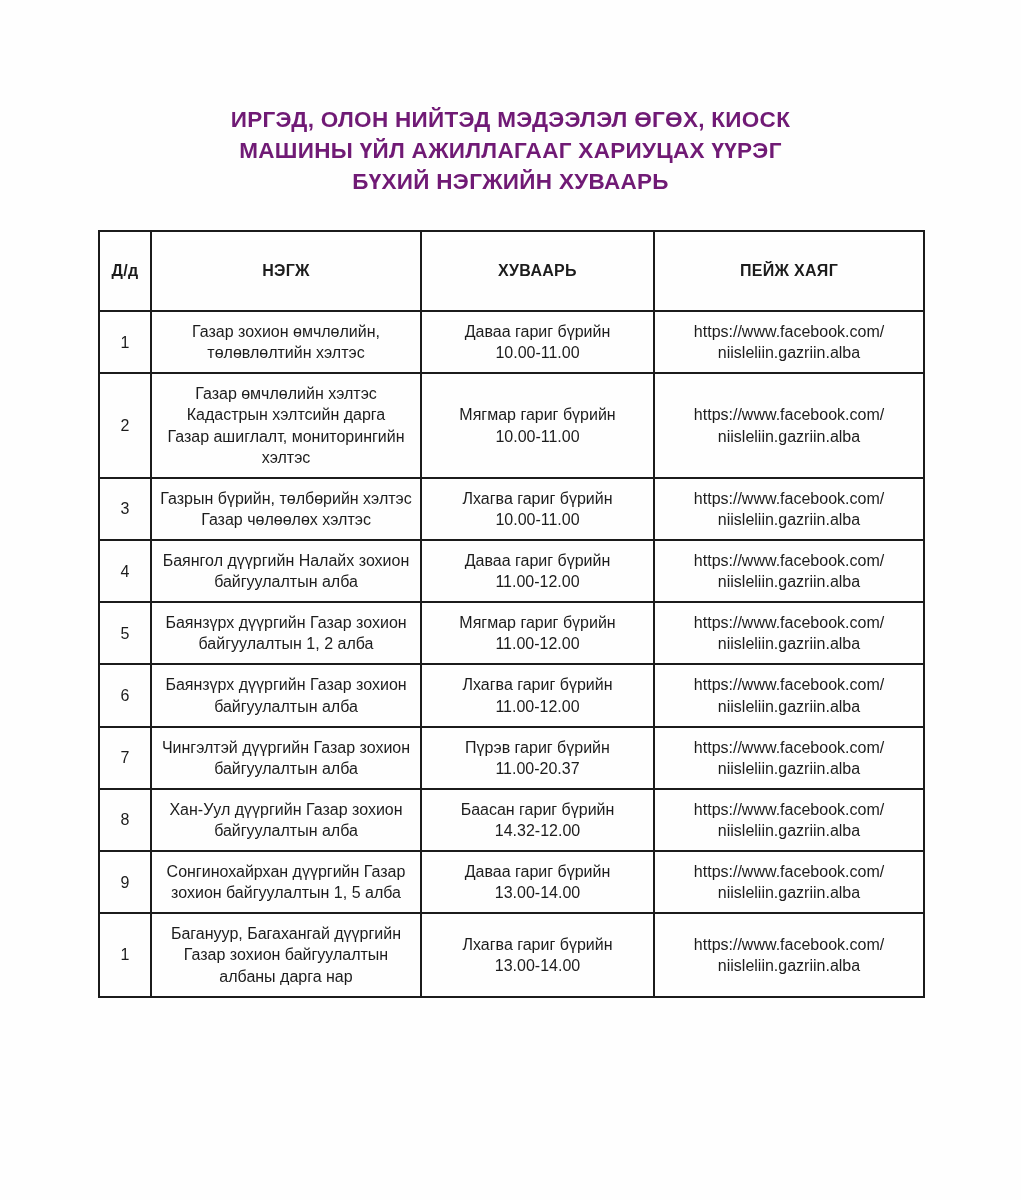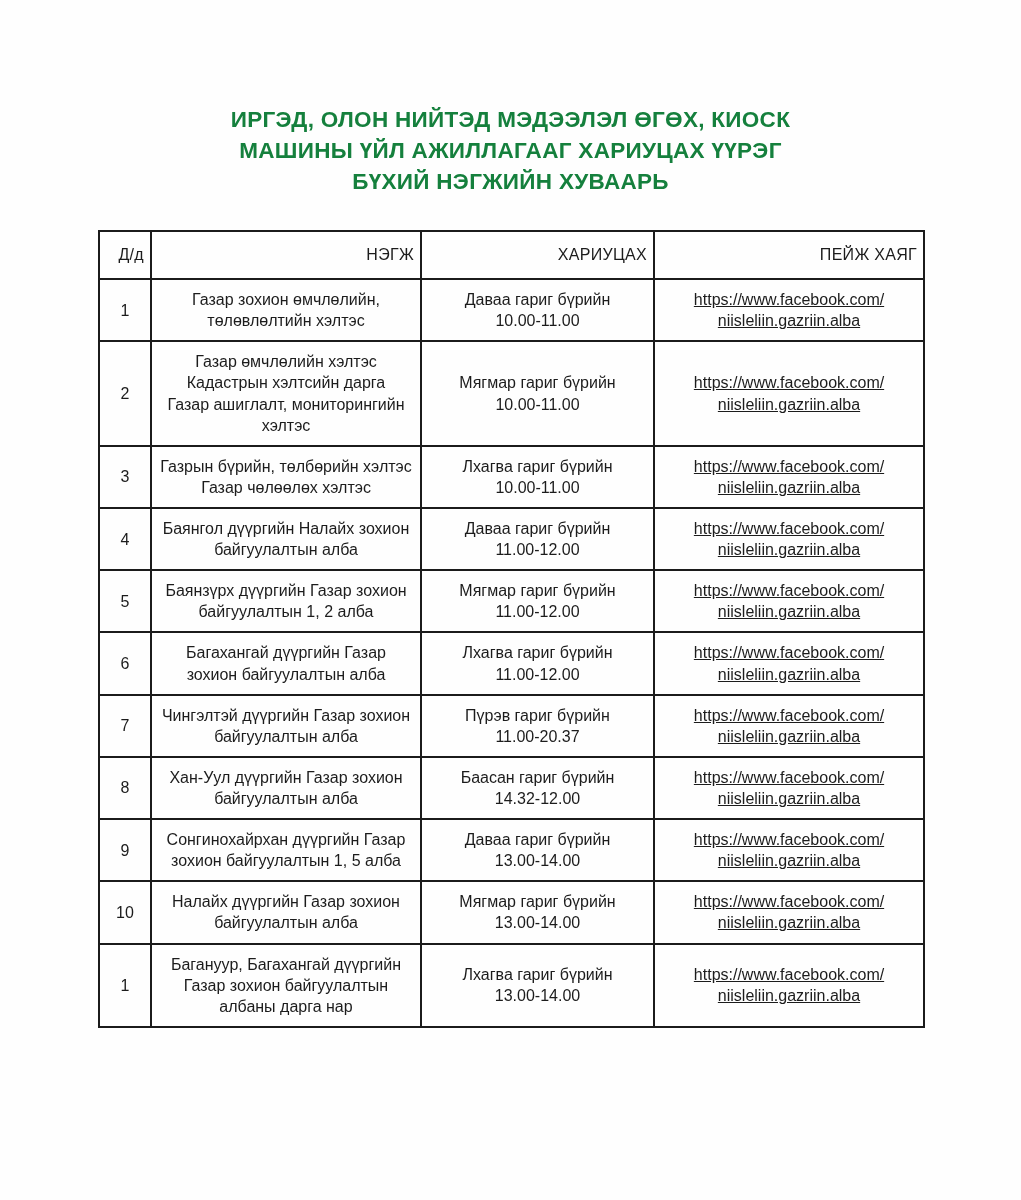--- a/index.html
+++ b/index.html
@@ -22,57 +22,55 @@
   }
   .title {
     padding-top: 104px;
     width: 760px;
     margin: 0 auto;
     text-align: center;
     font-size: 22.5px;
     font-weight: bold;
     line-height: 1.38;
     letter-spacing: 0.3px;
-    color: #15803d;
+    color: #701a75;
     white-space: pre-line;
   }
   table.schedule {
     border-collapse: collapse;
     table-layout: fixed;
     width: 825px;
     margin-left: 98px;
     margin-top: 33px;
   }
   table.schedule th,
   table.schedule td {
     border: 2px solid #1b1b1b;
     text-align: center;
     vertical-align: middle;
     font-size: 16px;
     color: #1c1c1c;
   }
   table.schedule th {
-    font-weight: normal;
+    font-weight: bold;
     height: 42px;
-    padding: 2px 6px;
+    padding: 18px 6px;
     letter-spacing: 0.3px;
-    text-align: right;
   }
   table.schedule td {
     padding: 9px 8px;
     line-height: 1.32;
     white-space: pre-line;
   }
   col.c-no   { width: 52px; }
   col.c-unit { width: 270px; }
   col.c-sch  { width: 233px; }
   col.c-url  { width: 270px; }
   td.url-cell {
     overflow-wrap: break-word;
-    text-decoration: underline;
   }
 </style>
 </head>
 <body>
 
 <div class="page">
 
   <h1 class="title">ИРГЭД, ОЛОН НИЙТЭД МЭДЭЭЛЭЛ ӨГӨХ, КИОСК
 МАШИНЫ ҮЙЛ АЖИЛЛАГААГ ХАРИУЦАХ ҮҮРЭГ
 БҮХИЙ НЭГЖИЙН ХУВААРЬ</h1>
@@ -81,21 +79,21 @@
     <colgroup>
       <col class="c-no">
       <col class="c-unit">
       <col class="c-sch">
       <col class="c-url">
     </colgroup>
     <thead>
       <tr>
         <th>Д/д</th>
         <th>НЭГЖ</th>
-        <th>ХАРИУЦАХ</th>
+        <th>ХУВААРЬ</th>
         <th>ПЕЙЖ ХАЯГ</th>
       </tr>
     </thead>
     <tbody>
     <tr>
       <td>1</td>
       <td>Газар зохион өмчлөлийн, төлөвлөлтийн хэлтэс</td>
       <td>Даваа гариг бүрийн
 10.00-11.00</td>
       <td class="url-cell">https://www.facebook.com/
@@ -136,21 +134,21 @@
       <td>5</td>
       <td>Баянзүрх дүүргийн Газар зохион байгуулалтын 1, 2 алба</td>
       <td>Мягмар гариг бүрийн
 11.00-12.00</td>
       <td class="url-cell">https://www.facebook.com/
 niisleliin.gazriin.alba</td>
     </tr>
 
     <tr>
       <td>6</td>
-      <td>Багахангай дүүргийн Газар зохион байгуулалтын алба</td>
+      <td>Баянзүрх дүүргийн Газар зохион байгуулалтын алба</td>
       <td>Лхагва гариг бүрийн
 11.00-12.00</td>
       <td class="url-cell">https://www.facebook.com/
 niisleliin.gazriin.alba</td>
     </tr>
 
     <tr>
       <td>7</td>
       <td>Чингэлтэй дүүргийн Газар зохион байгуулалтын алба</td>
       <td>Пүрэв гариг бүрийн
@@ -170,28 +168,20 @@
 
     <tr>
       <td>9</td>
       <td>Сонгинохайрхан дүүргийн Газар зохион байгуулалтын 1, 5 алба</td>
       <td>Даваа гариг бүрийн
 13.00-14.00</td>
       <td class="url-cell">https://www.facebook.com/
 niisleliin.gazriin.alba</td>
     </tr>
 
-    <tr>
-      <td>10</td>
-      <td>Налайх дүүргийн Газар зохион байгуулалтын алба</td>
-      <td>Мягмар гариг бүрийн
-13.00-14.00</td>
-      <td class="url-cell">https://www.facebook.com/
-niisleliin.gazriin.alba</td>
-    </tr>
 
     <tr>
       <td>1</td>
       <td>Багануур, Багахангай дүүргийн Газар зохион байгуулалтын албаны дарга нар</td>
       <td>Лхагва гариг бүрийн
 13.00-14.00</td>
       <td class="url-cell">https://www.facebook.com/
 niisleliin.gazriin.alba</td>
     </tr>
   </tbody>

